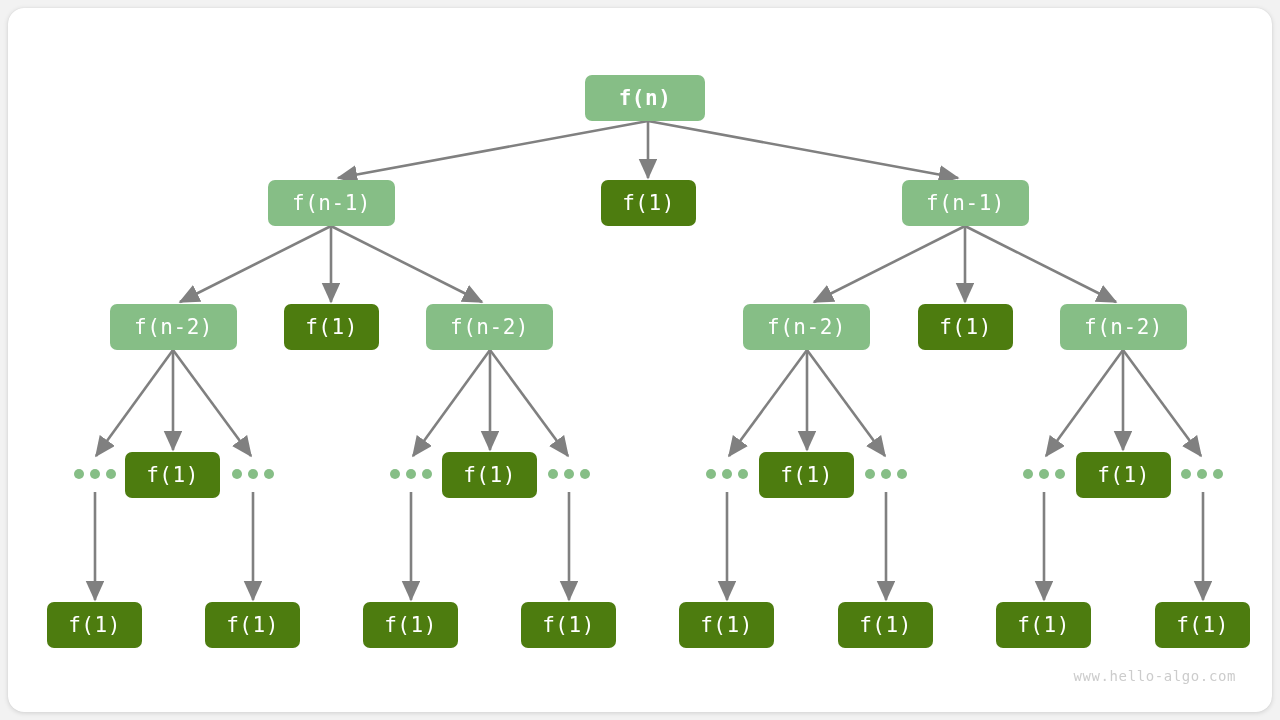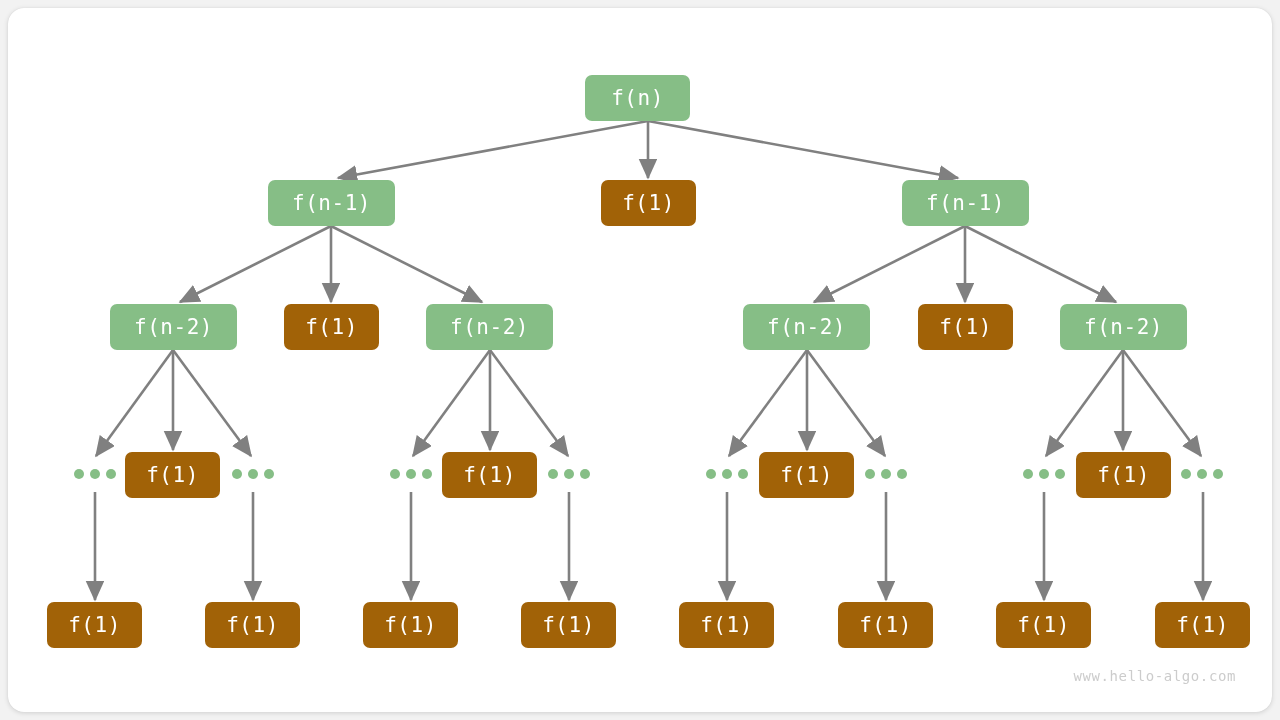--- a/index.html
+++ b/index.html
@@ -45,21 +45,21 @@
     justify-content: center;
     border-radius: 7px;
     color: #ffffff;
     font-family: "DejaVu Sans Mono", monospace;
     font-size: 21px;
     letter-spacing: 0.5px;
     white-space: nowrap;
     box-sizing: border-box;
   }
   .node.green { background: #86be86; }
-  .node.teal  { background: #a16207; }
+  .node.teal  { background: #4d7c0f; }
   .ellipsis {
     position: absolute;
     display: flex;
     align-items: center;
     justify-content: space-between;
     width: 42px;
     height: 10px;
   }
   .ellipsis span {
     display: block;
@@ -118,21 +118,21 @@
           <line x1="403" y1="484" x2="403" y2="592" stroke="#808080" stroke-width="2.6" marker-end="url(#arrowhead)"></line>
           <line x1="561" y1="484" x2="561" y2="592" stroke="#808080" stroke-width="2.6" marker-end="url(#arrowhead)"></line>
           <line x1="719" y1="484" x2="719" y2="592" stroke="#808080" stroke-width="2.6" marker-end="url(#arrowhead)"></line>
           <line x1="878" y1="484" x2="878" y2="592" stroke="#808080" stroke-width="2.6" marker-end="url(#arrowhead)"></line>
           <line x1="1036" y1="484" x2="1036" y2="592" stroke="#808080" stroke-width="2.6" marker-end="url(#arrowhead)"></line>
           <line x1="1195" y1="484" x2="1195" y2="592" stroke="#808080" stroke-width="2.6" marker-end="url(#arrowhead)"></line>
         </g>
     </svg>
 
     <div id="node-layer">
-        <div class="node green" style="left: 577px; top: 67px; width: 105px; height: 46px;">f(n)</div>
+        <div class="node green" style="left: 577px; top: 67px; width: 120px; height: 46px; font-weight: bold;">f(n)</div>
         <div class="node green" style="left: 260px; top: 172px; width: 127px; height: 46px;">f(n-1)</div>
         <div class="node teal" style="left: 593px; top: 172px; width: 95px; height: 46px;">f(1)</div>
         <div class="node green" style="left: 894px; top: 172px; width: 127px; height: 46px;">f(n-1)</div>
         <div class="node green" style="left: 102px; top: 296px; width: 127px; height: 46px;">f(n-2)</div>
         <div class="node teal" style="left: 276px; top: 296px; width: 95px; height: 46px;">f(1)</div>
         <div class="node green" style="left: 418px; top: 296px; width: 127px; height: 46px;">f(n-2)</div>
         <div class="node green" style="left: 735px; top: 296px; width: 127px; height: 46px;">f(n-2)</div>
         <div class="node teal" style="left: 910px; top: 296px; width: 95px; height: 46px;">f(1)</div>
         <div class="node green" style="left: 1052px; top: 296px; width: 127px; height: 46px;">f(n-2)</div>
         <div class="node teal" style="left: 117px; top: 444px; width: 95px; height: 46px;">f(1)</div>

